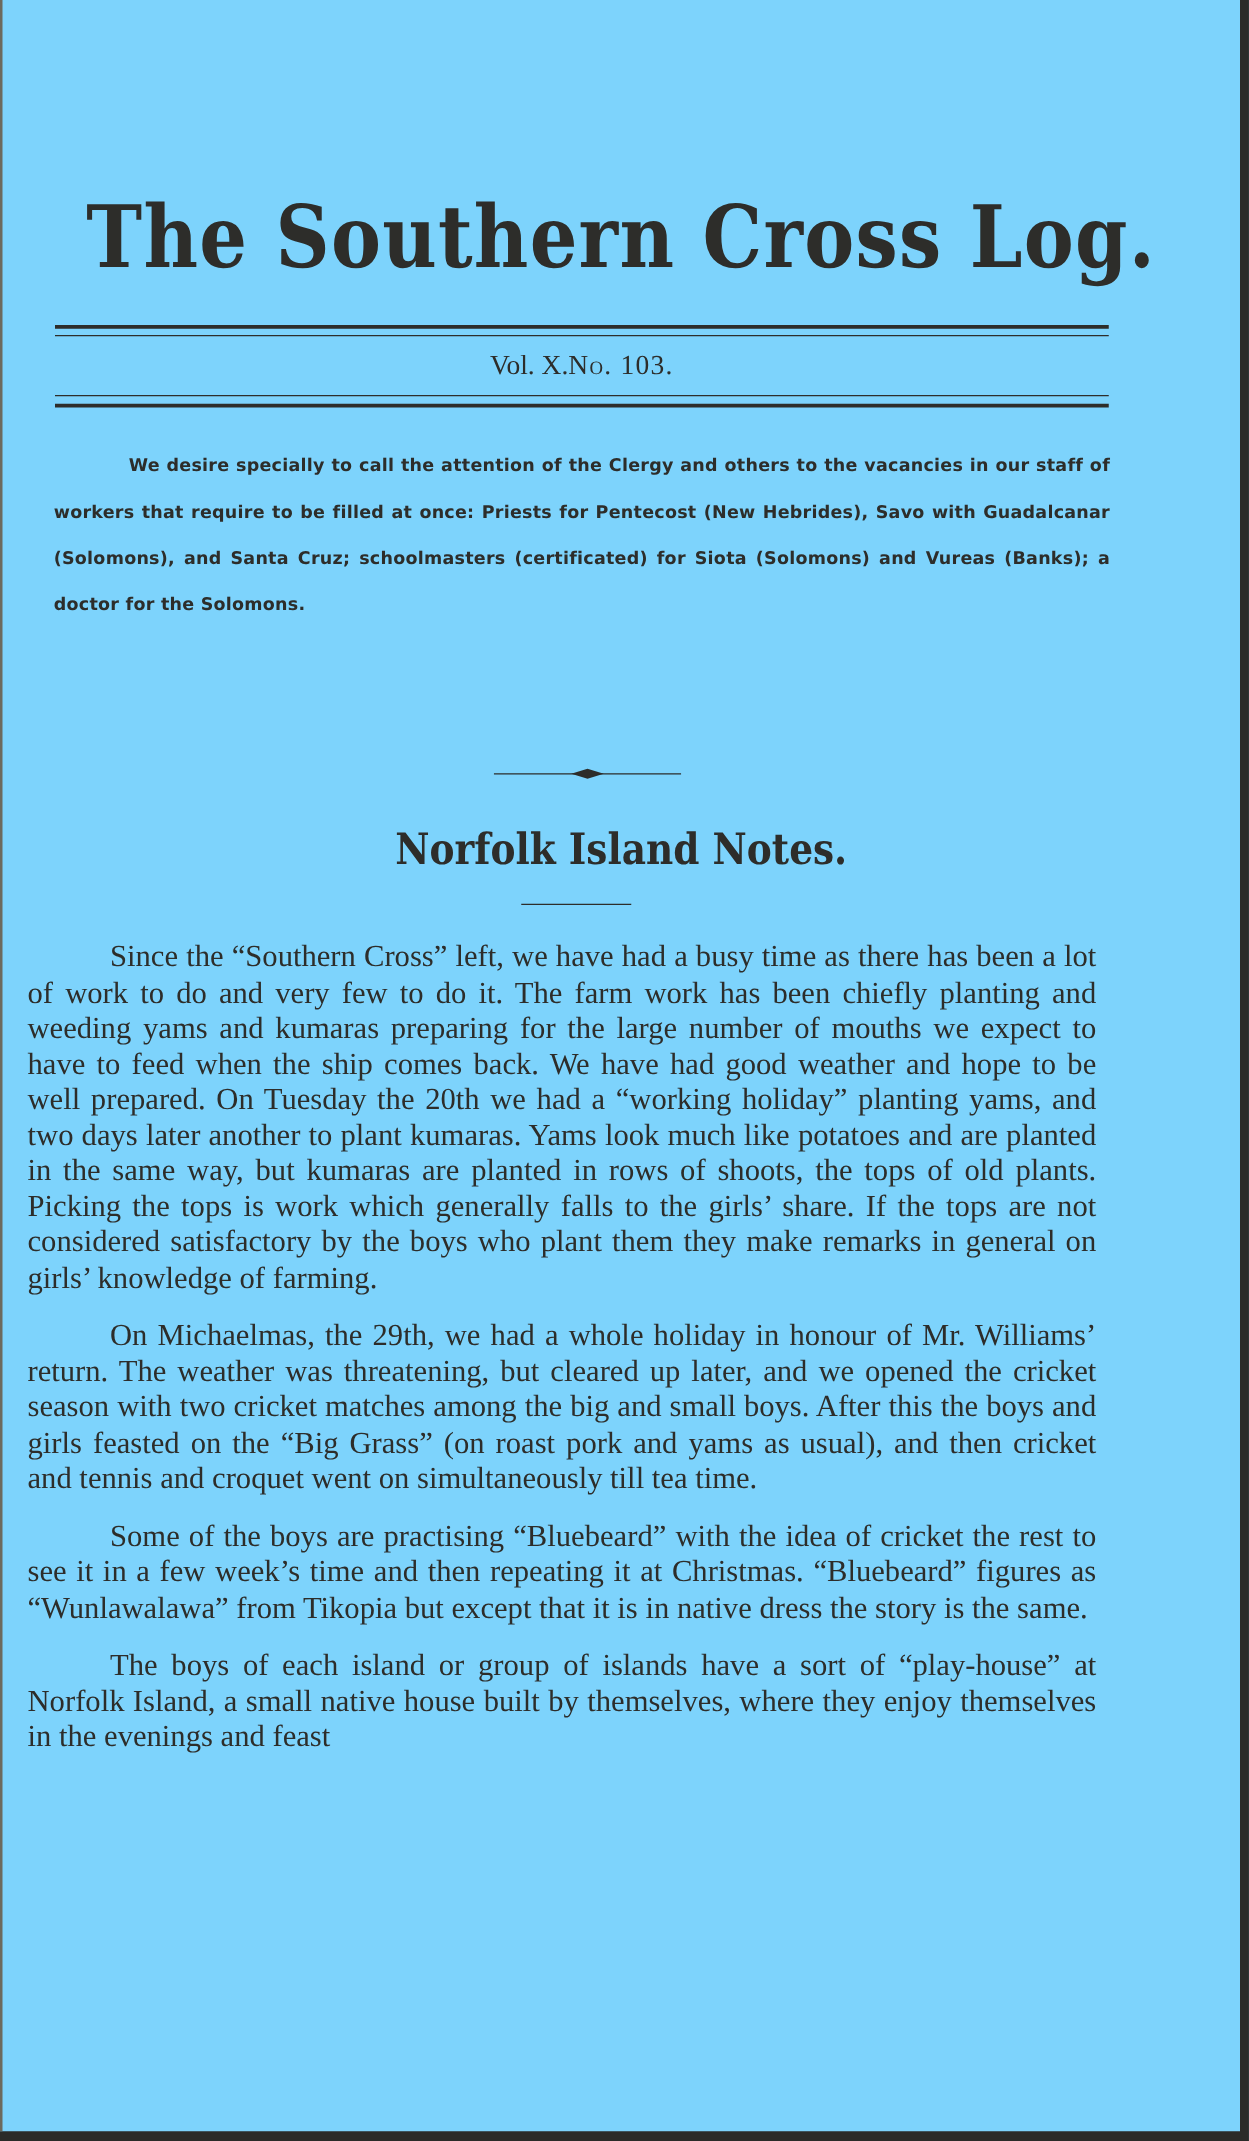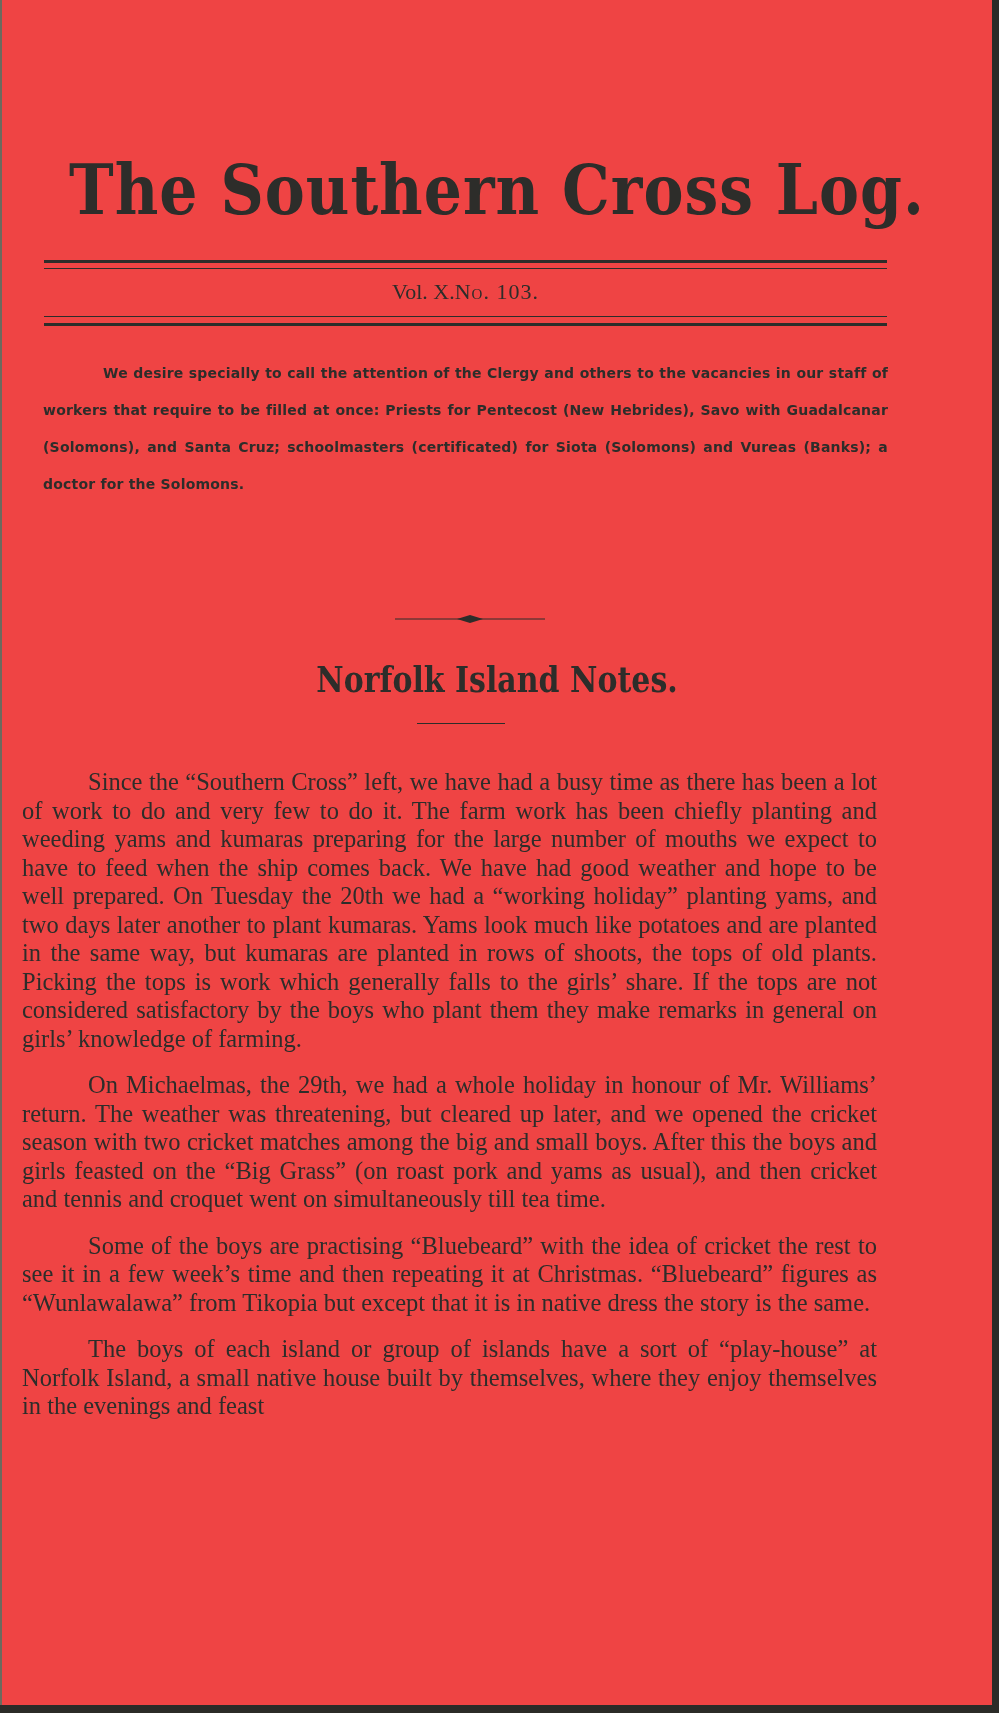--- a/index.html
+++ b/index.html
@@ -12,21 +12,21 @@
       height: 1713px;
       position: relative;
       overflow: hidden;
     }
     .page {
       position: absolute;
       left: 0;
       top: 0;
       width: 992px;
       height: 1705px;
-      background: #ef4444;
+      background: #7dd3fc;
       border-left: 2px solid #6c6a5e;
       box-sizing: border-box;
       color: #2a2a26;
     }
     .masthead {
       position: absolute;
       left: 0;
       top: 150px;
       width: 100%;
       text-align: center;
@@ -105,21 +105,21 @@
       left: 20px;
       top: 752px;
       width: 855px;
       font-family: "Liberation Serif", serif;
       font-size: 24.5px;
       line-height: 28.5px;
       color: #2d2d2a;
       text-align: justify;
     }
     .body-text p {
-      margin: 16px 0 18px 0;
+      margin: 0 0 18px 0;
       text-indent: 66px;
     }
   </style>
 </head>
 <body>
 
 <div class="page">
 
   <div class="masthead">The Southern Cross Log.</div>
 

